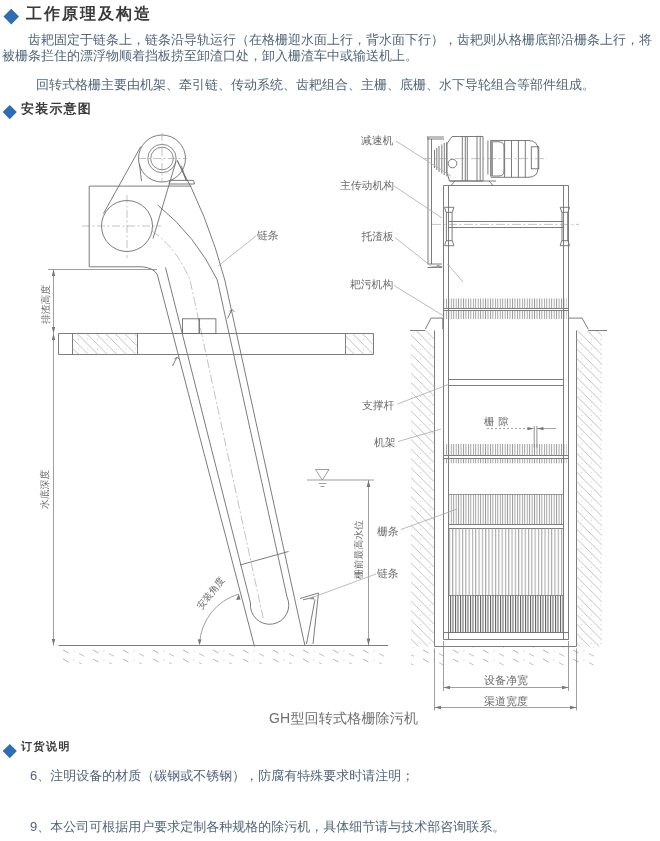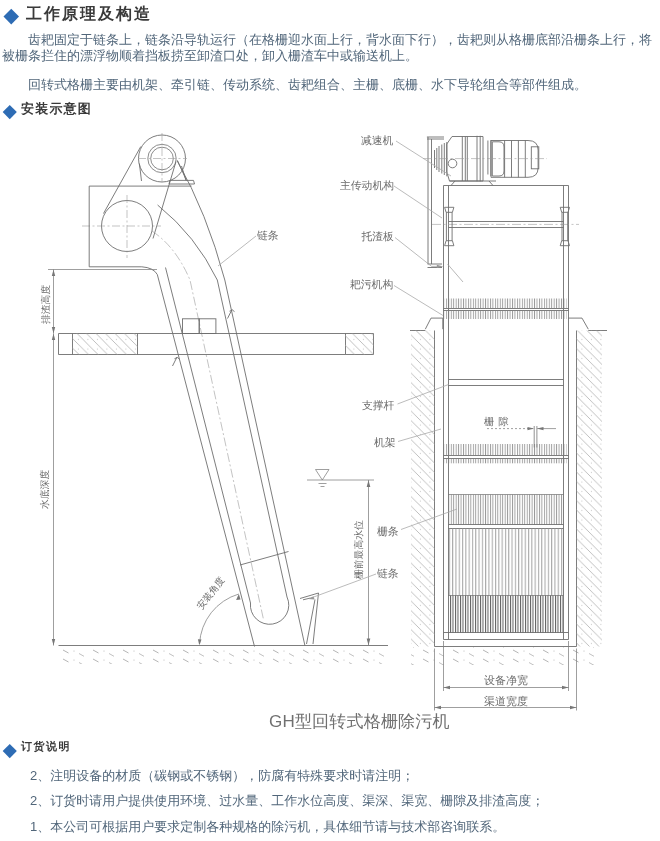--- a/index.html
+++ b/index.html
@@ -15,21 +15,21 @@
 <body>
 <div class="page">
 
   <div class="abs" style="left:6px;top:6px;"><span class="dia"></span></div>
   <div class="abs h" style="left:26px;top:4px;font-size:16px;letter-spacing:2px;">工作原理及构造</div>
 
   <div class="abs body" style="left:2px;top:46.5px;">被栅条拦住的漂浮物顺着挡板捞至卸渣口处，卸入栅渣车中或输送机上。</div>
 
   <div class="abs body" style="left:28px;top:31px;">齿耙固定于链条上，链条沿导轨运行（在格栅迎水面上行，背水面下行），齿耙则从格栅底部沿栅条上行，将</div>
 
-  <div class="abs body" style="left:28px;top:76px;">回转式格栅主要由机架、牵引链、传动系统、齿耙组合、主栅、底栅、水下导轮组合等部件组成。</div>
+  <div class="abs body" style="left:36px;top:76px;">回转式格栅主要由机架、牵引链、传动系统、齿耙组合、主栅、底栅、水下导轮组合等部件组成。</div>
 
   <div class="abs" style="left:5px;top:102px;"><span class="dia" style="width:9.5px;height:9.5px;"></span></div>
   <div class="abs h" style="left:21px;top:100px;font-size:13px;letter-spacing:1.2px;">安装示意图</div>
 
   <svg class="abs" style="left:0;top:0;" width="660" height="841" viewBox="0 0 660 841" fill="none" stroke-linecap="butt">
     <defs>
       <pattern id="ph" width="9.5" height="9.5" patternUnits="userSpaceOnUse">
         <line x1="-2" y1="-2" x2="11.5" y2="11.5" stroke="#ababab" stroke-width="0.75"></line>
         <circle cx="2.4" cy="6.8" r="0.5" fill="#b0b0b0" stroke="none"></circle>
       </pattern>
@@ -307,23 +307,22 @@
       <text transform="translate(48.5,324) rotate(-90)" font-size="9.8px">排渣高度</text>
 
       <text transform="translate(48,509) rotate(-90)" font-size="9.8px">水底深度</text>
 
       <text transform="translate(362,579) rotate(-90)" font-size="9.8px">栅前最高水位</text>
 
       <text transform="translate(201.5,610) rotate(-52)" font-size="9.5px">安装角度</text>
     </g>
   </svg>
 
-  <div class="abs" style="left:269px;top:710px;font-size:17px;color:#707070;letter-spacing:0.2px;">GH型回转式格栅除污机</div>
+  <div class="abs" style="left:269px;top:710px;font-size:14px;color:#707070;letter-spacing:0.2px;">GH型回转式格栅除污机</div>
 
   <div class="abs" style="left:5px;top:741px;"><span class="dia" style="width:9.5px;height:9.5px;"></span></div>
   <div class="abs h" style="left:21px;top:739px;font-size:11px;letter-spacing:1.5px;">订货说明</div>
 
-  <div class="abs body" style="left:30px;top:766.5px;">2、注明设备的材质（碳钢或不锈钢），防腐有特殊要求时请注明；</div>
-
-  <div class="abs body" style="left:30px;top:792px;">2、订货时请用户提供使用环境、过水量、工作水位高度、渠深、渠宽、栅隙及排渣高度；</div>
-
-  <div class="abs body" style="left:30px;top:817.5px;">1、本公司可根据用户要求定制各种规格的除污机，具体细节请与技术部咨询联系。</div>
+  <div class="abs body" style="left:30px;top:766.5px;">6、注明设备的材质（碳钢或不锈钢），防腐有特殊要求时请注明；</div>
+
+
+  <div class="abs body" style="left:30px;top:817.5px;">9、本公司可根据用户要求定制各种规格的除污机，具体细节请与技术部咨询联系。</div>
 </div>
 
 </body></html>

